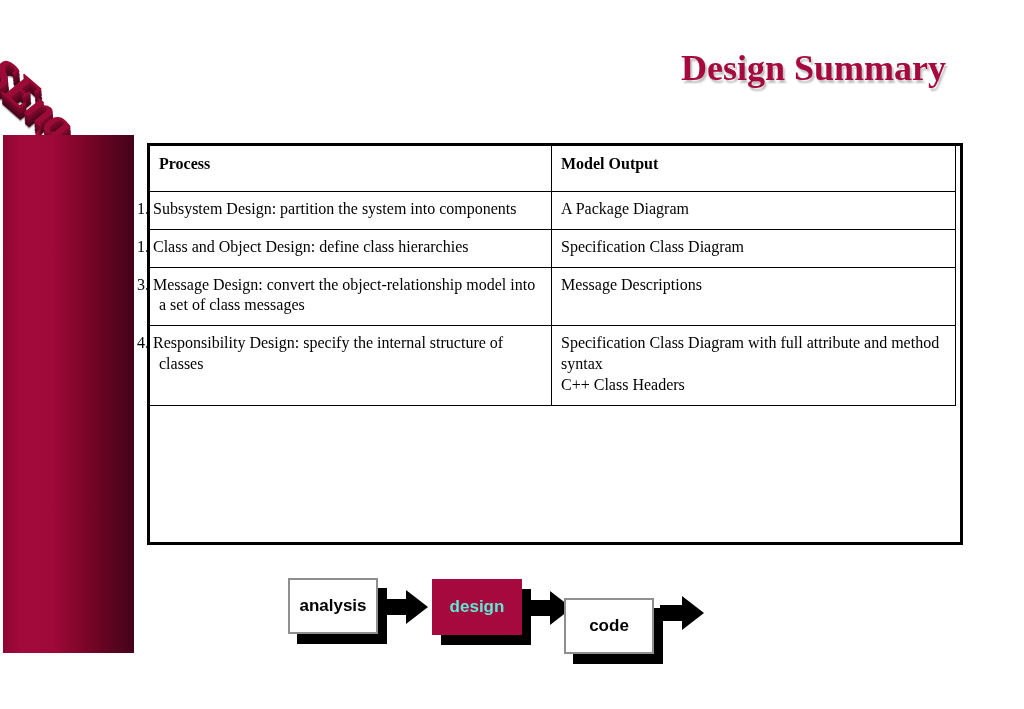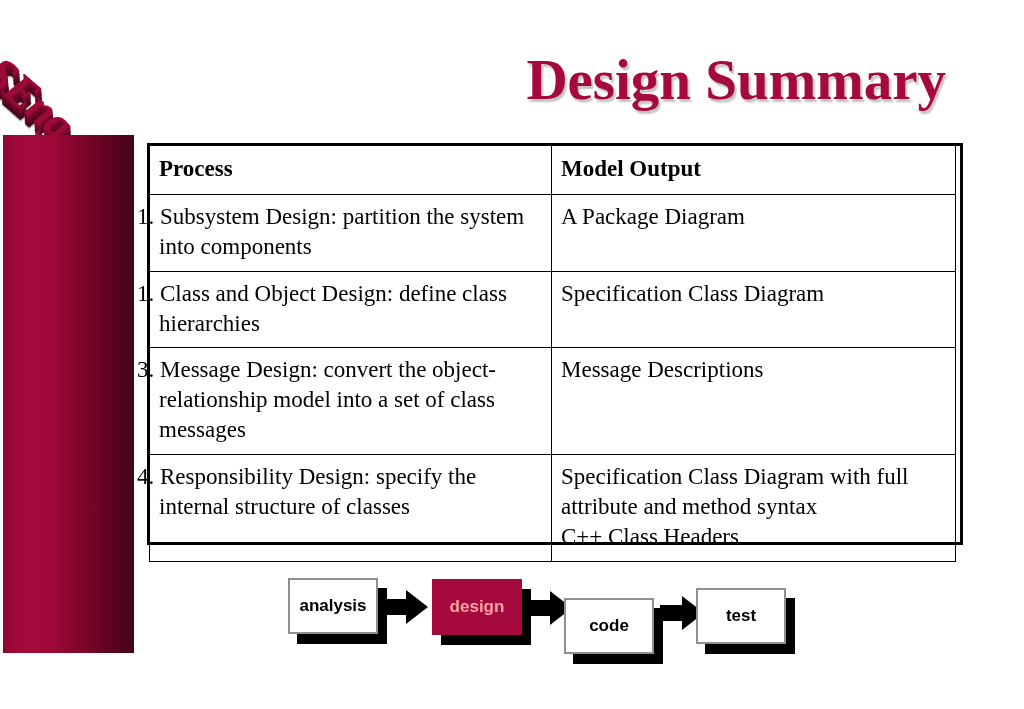--- a/index.html
+++ b/index.html
@@ -64,21 +64,21 @@
        9px 9px 1px rgba(0,0,0,.35);
   }
 
   
   #page-title {
     position: absolute;
     right: 78px;
     top: 47px;
     font-family: "Liberation Serif", serif;
     font-weight: bold;
-    font-size: 57px;
+    font-size: 36px;
     color: #a6093d;
     letter-spacing: 0px;
     text-shadow: 2px 3px 2px rgba(140,140,140,.55);
     white-space: nowrap;
   }
 
   
   #summary-table {
     position: absolute;
     left: 149px;
@@ -86,21 +86,21 @@
     width: 806px;
     border-collapse: collapse;
     table-layout: fixed;
     background: #ffffff;
   }
   #summary-table td, #summary-table th {
     border: 1px solid #000000;
     vertical-align: top;
     padding: 7px 9px 9px 9px;
     font-family: "Liberation Serif", serif;
-    font-size: 23px;
+    font-size: 16px;
     line-height: 1.30;
     color: #000000;
     text-align: left;
   }
   .col-process  { width: 402px; }
   .col-output   { width: 404px; }
 
   #summary-table thead th {
     font-weight: bold;
     padding-top: 8px;
@@ -155,21 +155,21 @@
     justify-content: center;
     font-family: "Liberation Sans", sans-serif;
     font-weight: bold;
     font-size: 17px;
     color: #000000;
     z-index: 2;
   }
   .flow-box.accent {
     background: #a6093d;
     border-color: #a6093d;
-    color: #fca5a5;
+    color: #5eead4;
   }
   .flow-shadow {
     position: absolute;
     left: 9px;
     top: 10px;
     width: 90px;
     height: 56px;
     background: #000000;
     z-index: 1;
   }
@@ -277,20 +277,14 @@
       <span>code</span>
     </div>
   </div>
 
   <div class="flow-arrow" id="arrow-3">
     <svg width="44" height="34" viewBox="0 0 44 34" xmlns="http://www.w3.org/2000/svg">
       <polygon points="0,9 22,9 22,0 44,17 22,34 22,25 0,25" fill="#000000"></polygon>
     </svg>
   </div>
 
-  <div class="flow-node" id="node-test">
-    <div class="flow-shadow"></div>
-    <div class="flow-box">
-      <span>test</span>
-    </div>
-  </div>
 
 </div>
 
 </body></html>

